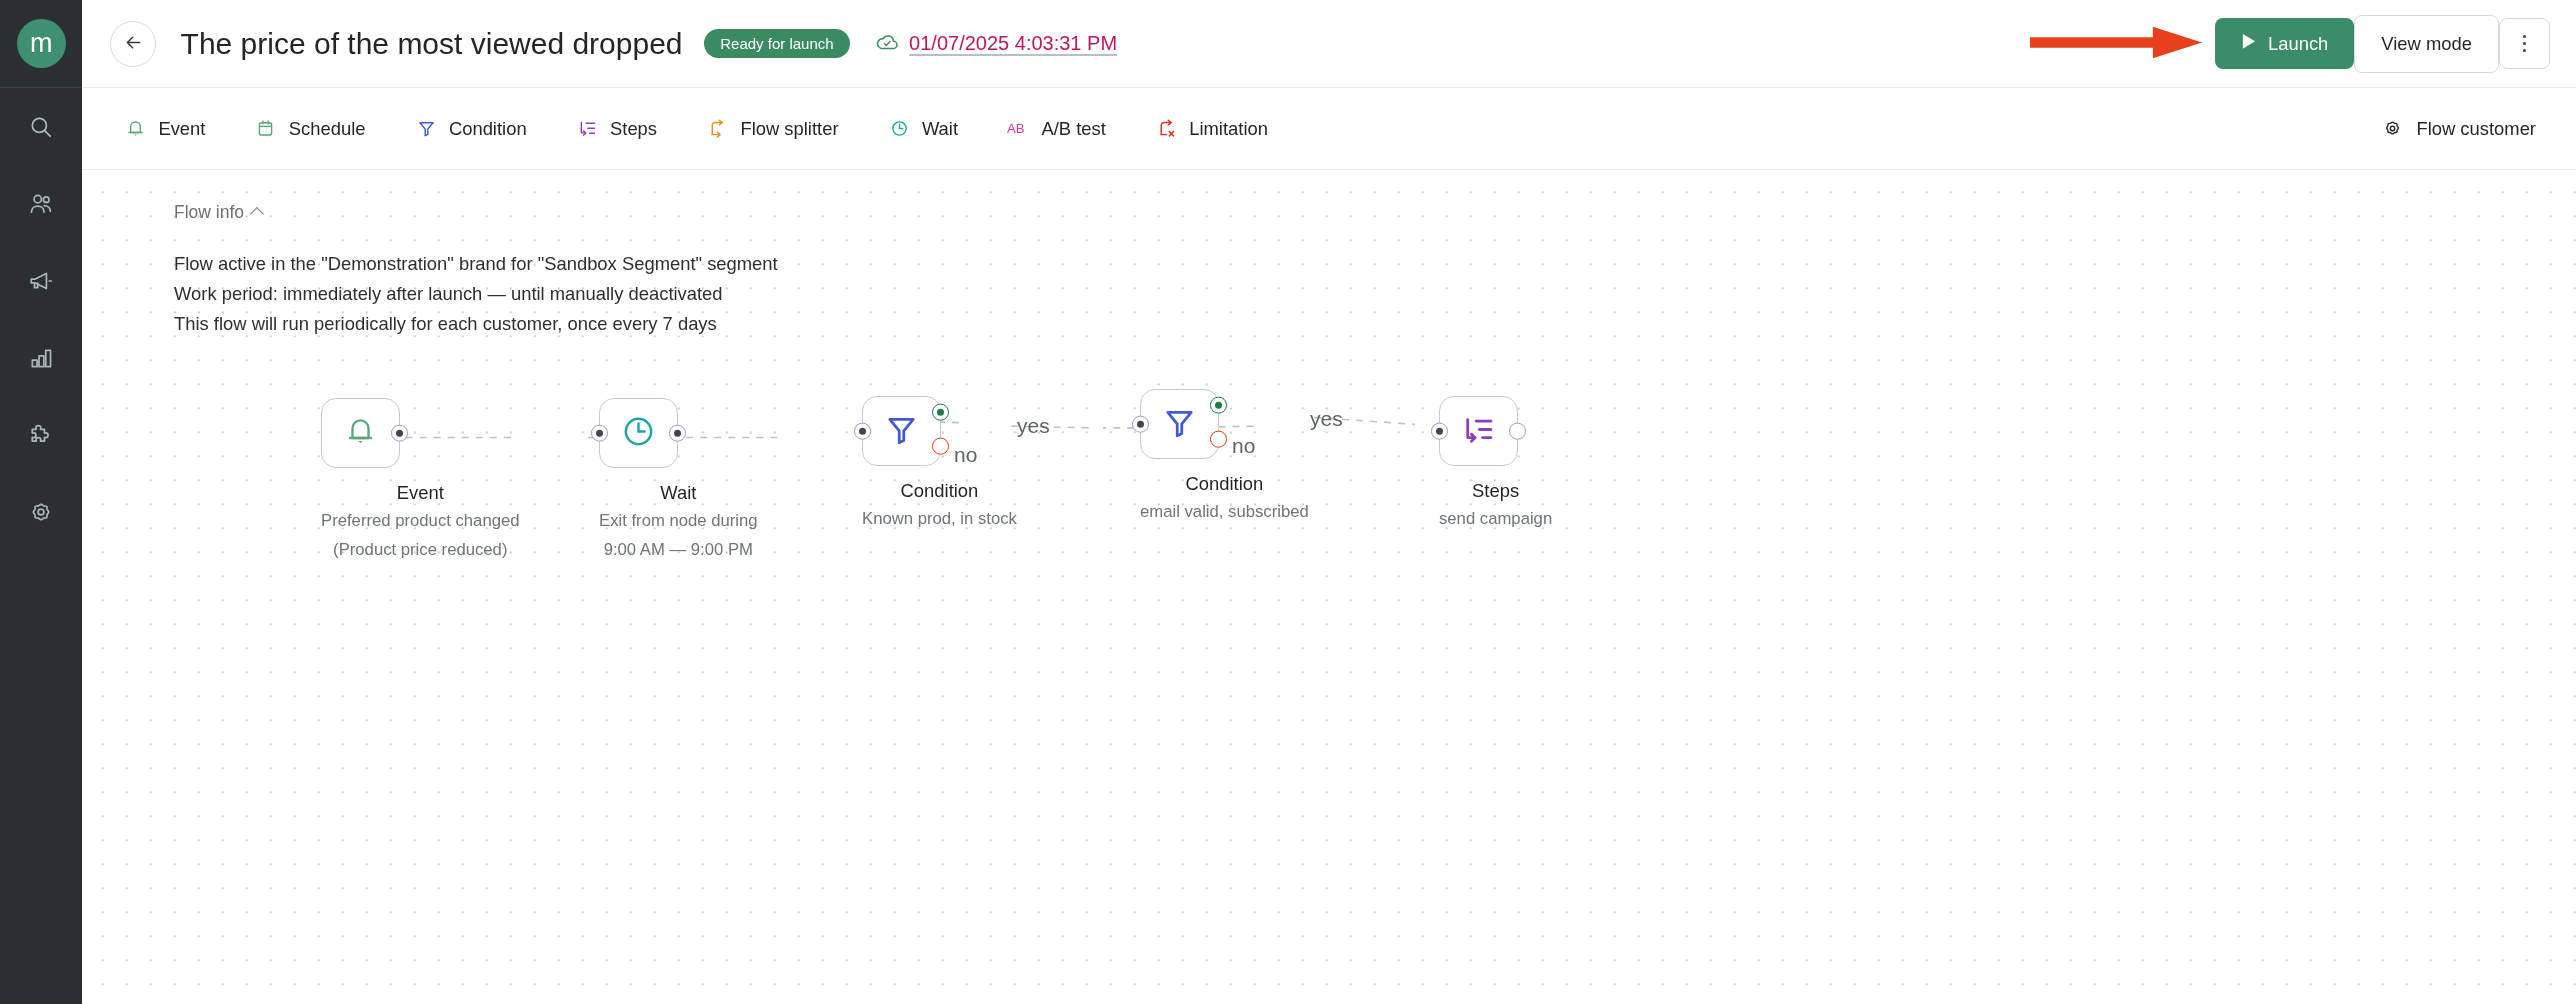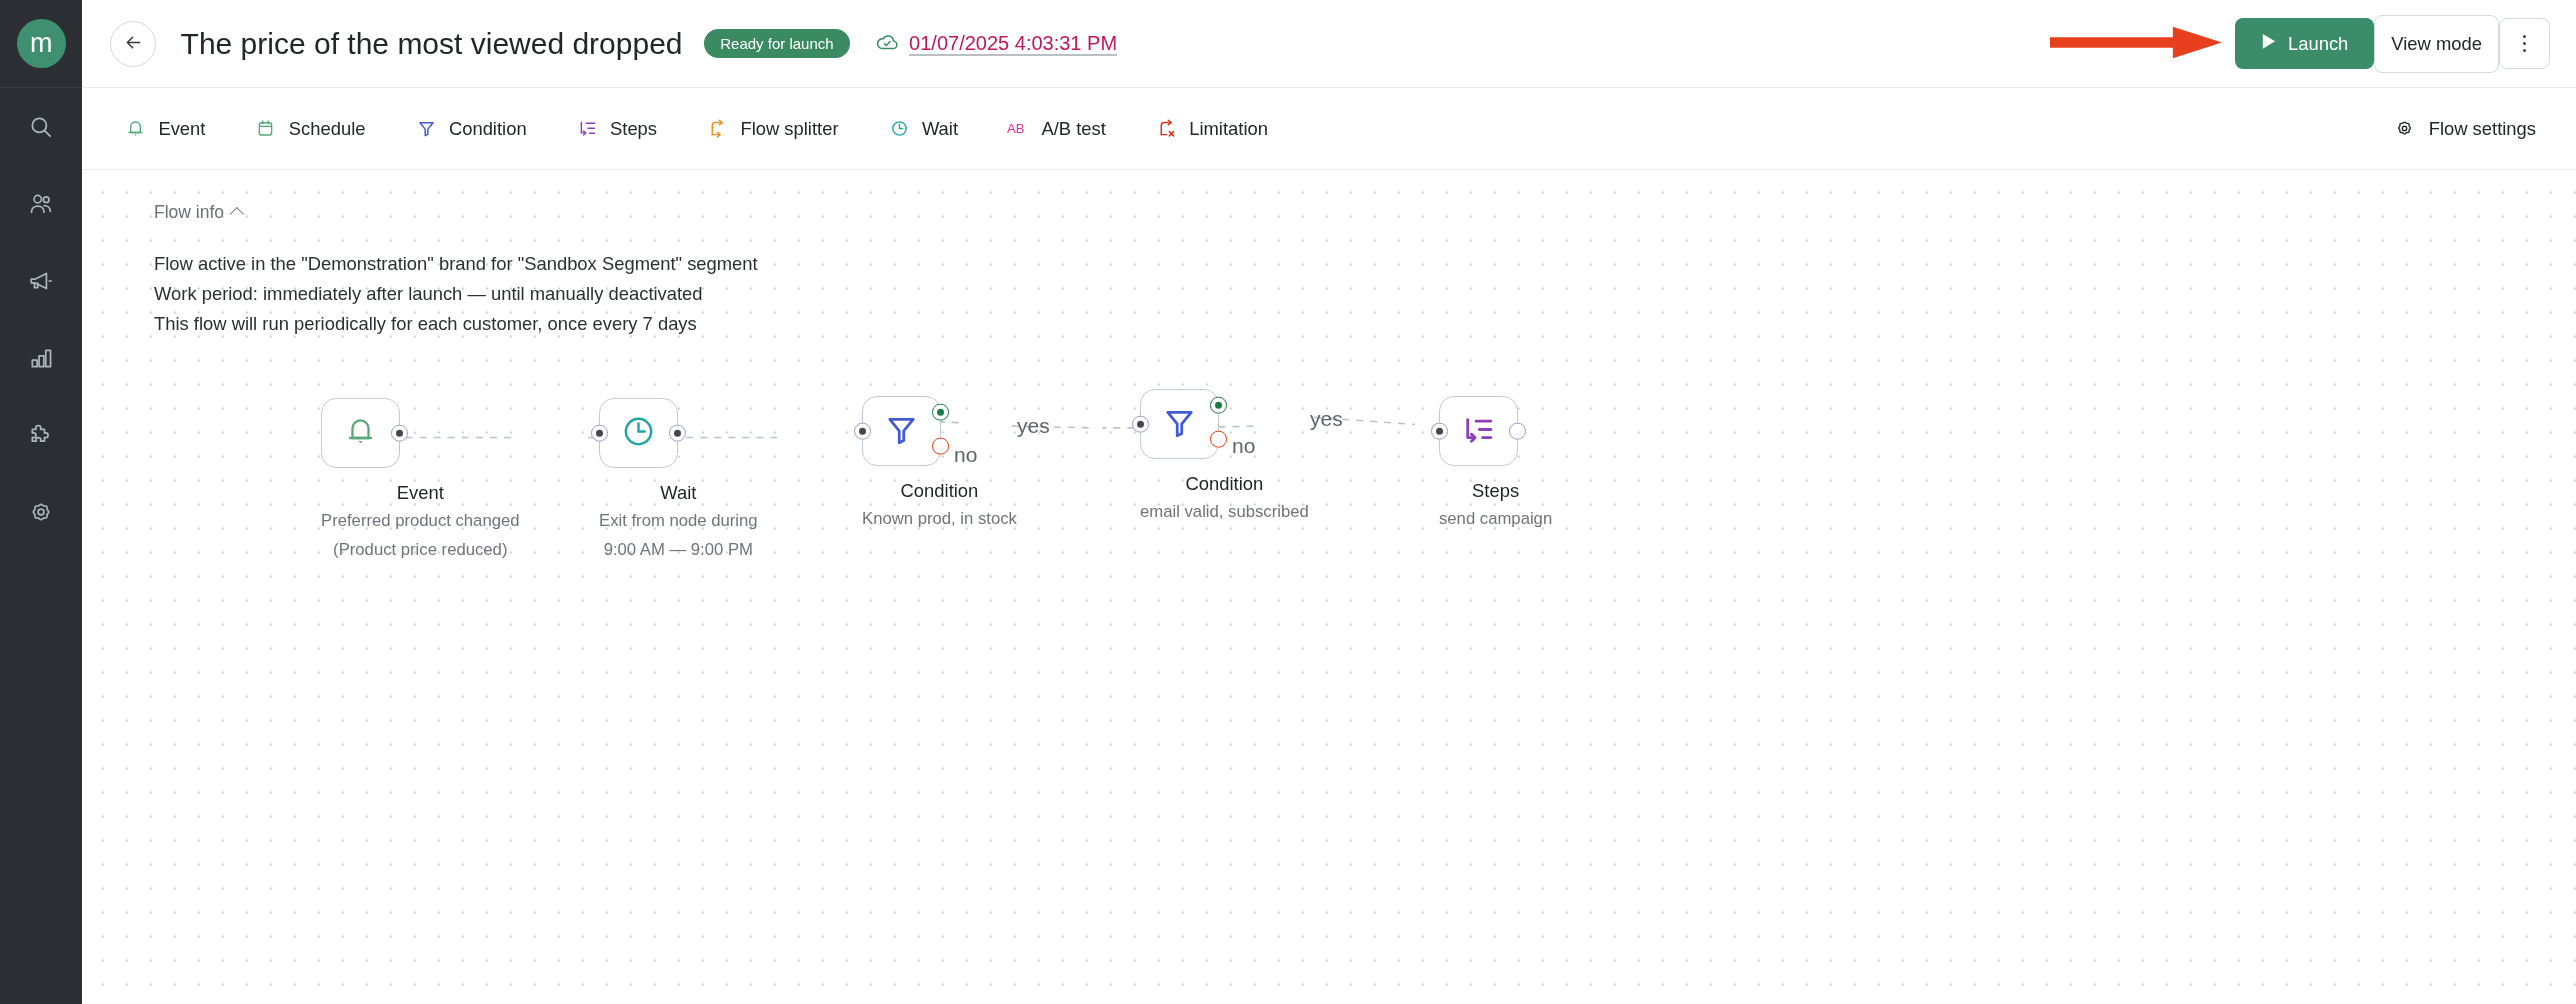--- a/index.html
+++ b/index.html
@@ -82,21 +82,21 @@
   .red-arrow { margin-right: 12.3px; display: block; flex-shrink: 0; }
 
   .btn-launch {
     background: #3b8c68; color: #fff; border: none;
     height: 51px; padding: 0 26px; border-radius: 8px;
     font-size: 18.4px; font-family: inherit;
     display: flex; align-items: center; gap: 12.3px; cursor: pointer;
   }
   .btn-outline {
     background: #fff; color: #23272a;
-    border: 0.9px solid #d5dade; height: 58px; padding: 0 16px;
+    border: 0.9px solid #d5dade; height: 58px; padding: 0 26px;
     border-radius: 8px; font-size: 18.4px; font-family: inherit;
     cursor: pointer; white-space: nowrap;
   }
   .btn-kebab {
     width: 51px; height: 51px; border-radius: 8px;
     border: 0.9px solid #d5dade; background: #fff;
     display: flex; flex-direction: column; align-items: center;
     justify-content: center; gap: 3.5px; cursor: pointer;
   }
   .btn-kebab span {
@@ -128,21 +128,21 @@
   .canvas {
     flex: 1; position: relative; overflow: hidden;
     background-color: #ffffff;
     background-image: radial-gradient(circle, #c8ced3 1px, transparent 1.1px);
     background-size: 24px 24px;
     background-position: 8.8px 10.5px;
   }
 
   
   .flow-info {
-    position: absolute; left: 72px; top: 32px; z-index: 5;
+    position: absolute; left: 92px; top: 32px; z-index: 5;
   }
   .flow-info-head {
     display: flex; align-items: center; gap: 8px;
     font-size: 17.5px; color: #6b7175; cursor: pointer; margin-bottom: 26px;
   }
   .chev-up {
     display: inline-block; width: 9.6px; height: 9.6px;
     border-left: 1.6px solid #7b8186; border-top: 1.6px solid #7b8186;
     transform: rotate(45deg); margin-bottom: -2.6px;
   }
@@ -416,21 +416,21 @@
 
       <div class="toolbar-spacer"></div>
 
       <div class="flow-settings">
         <span class="tool-icon">
           <svg width="21" height="21" viewBox="0 0 24 24" fill="none" stroke="#23272a" stroke-width="1.6" stroke-linejoin="round">
             <path d="M12 3.6c1 0 1.5 1 2.3 1.4.8.3 1.9-.3 2.6.4.7.7.1 1.8.4 2.6.4.8 1.4 1.3 1.4 2.3s-1 1.5-1.4 2.3c-.3.8.3 1.9-.4 2.6-.7.7-1.8.1-2.6.4-.8.4-1.3 1.4-2.3 1.4s-1.5-1-2.3-1.4c-.8-.3-1.9.3-2.6-.4-.7-.7-.1-1.8-.4-2.6-.4-.8-1.4-1.3-1.4-2.3s1-1.5 1.4-2.3c.3-.8-.3-1.9.4-2.6.7-.7 1.8-.1 2.6-.4.8-.4 1.3-1.4 2.3-1.4z" transform="translate(0,1.1)"></path>
             <circle cx="12" cy="12" r="2.5"></circle>
           </svg>
         </span>
-        <span class="tool-label">Flow settings</span>
+        <span class="tool-label">Flow customer</span>
       </div>
     </div>
 
     <div class="canvas">
 
       <svg class="edges" viewBox="0 0 2844 952" width="2494" height="835">
         <g stroke="#b9c3cc" stroke-width="1.8" stroke-dasharray="8 8" fill="none">
           <line x1="273" y1="305" x2="496" y2="305"></line>
           <line x1="577" y1="305" x2="797" y2="305"></line>
           <line x1="896" y1="284" x2="1000" y2="288"></line>

